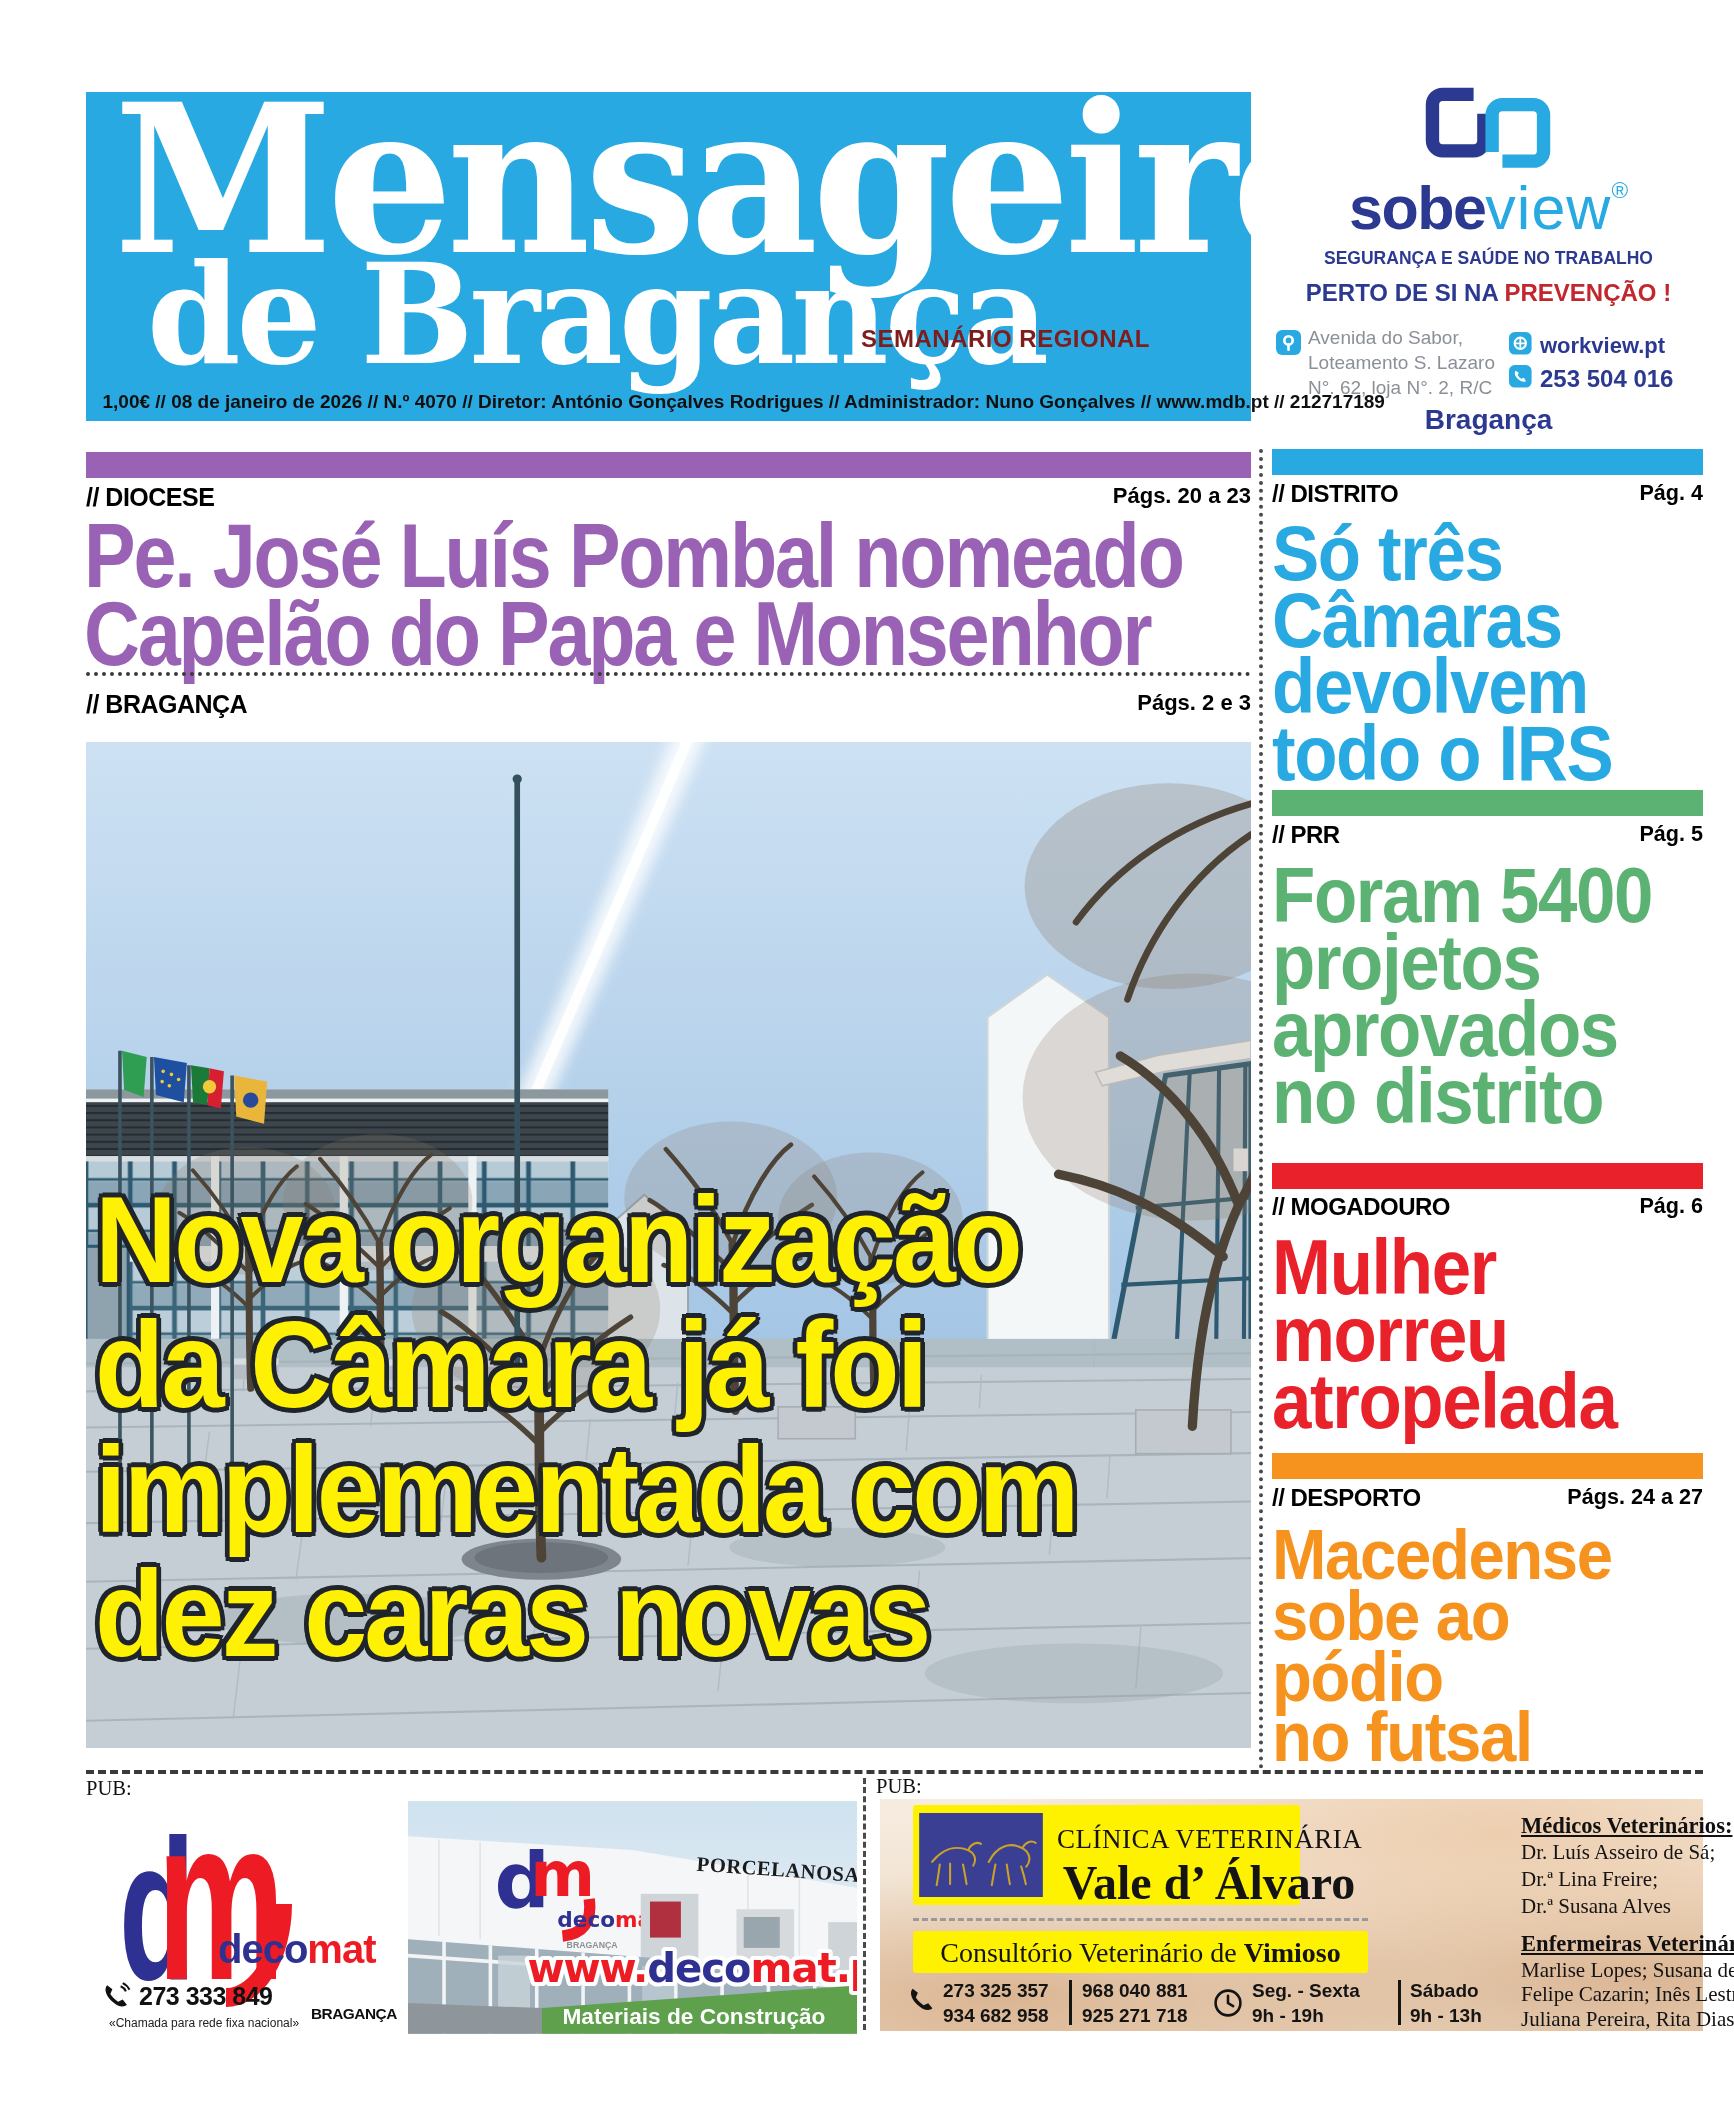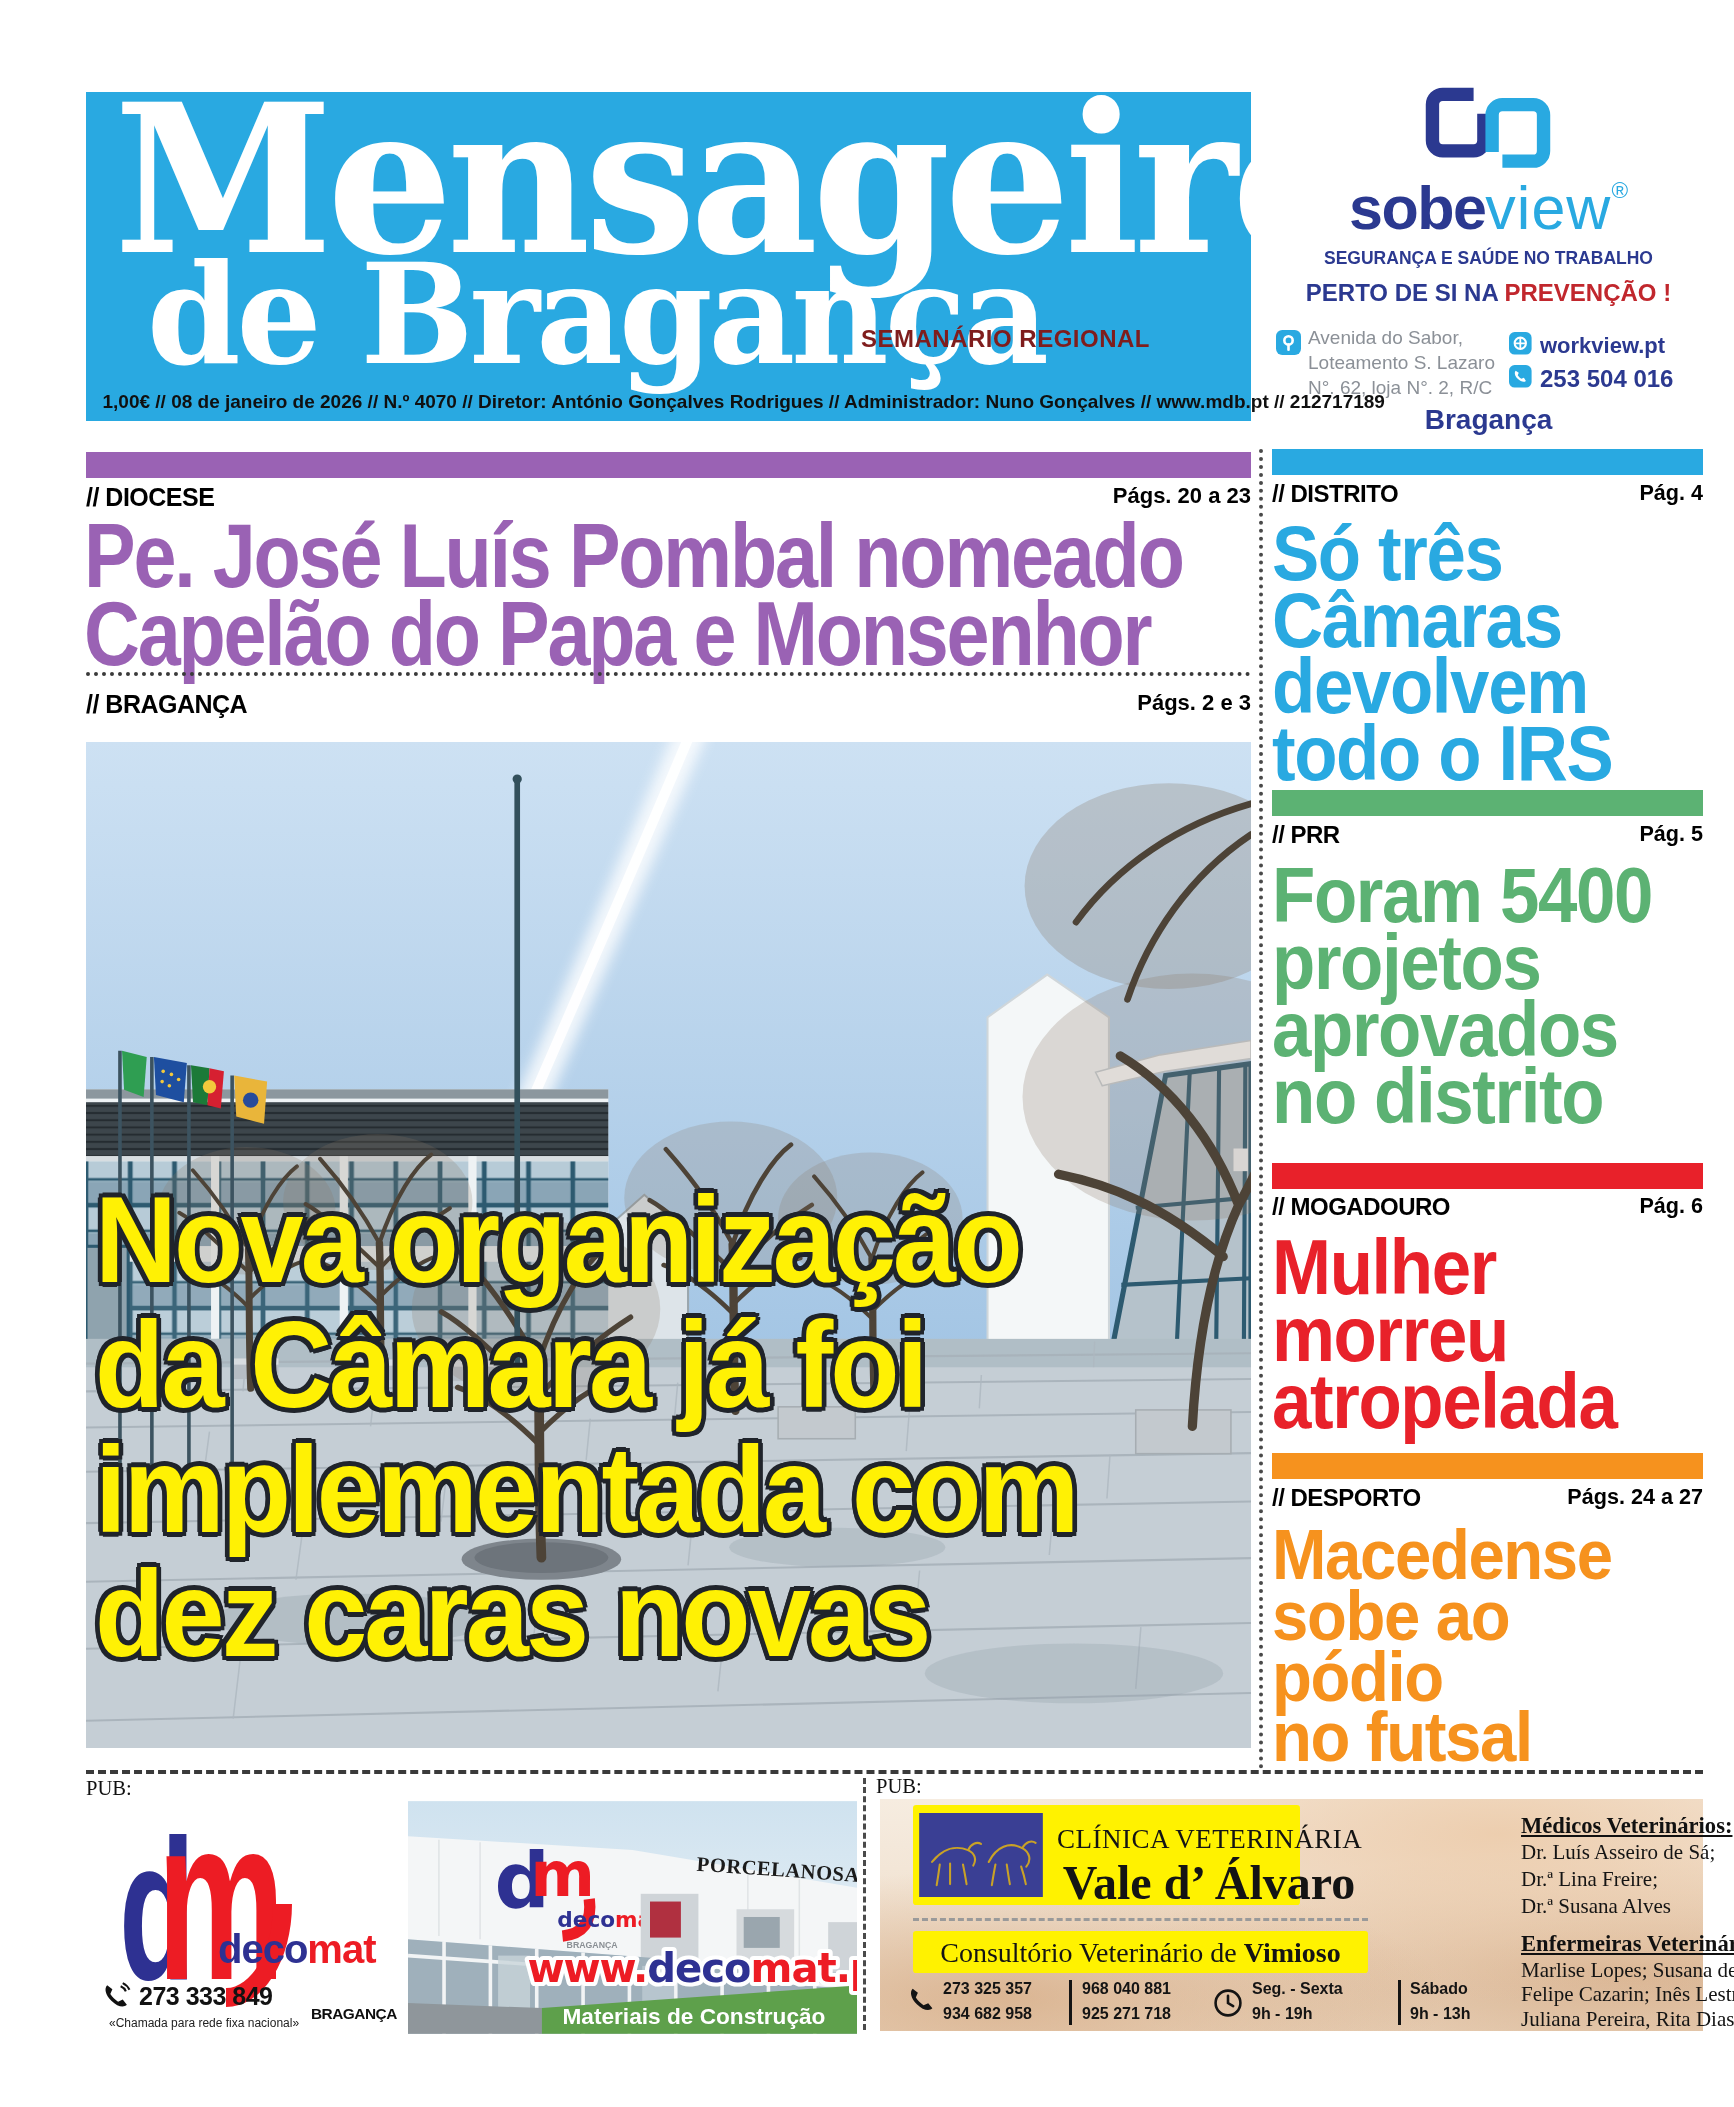--- a/index.html
+++ b/index.html
@@ -57,21 +57,21 @@
   .dm-city{font-size:15.4px;font-weight:900;letter-spacing:-0.5px;color:#0d0d0d;}
   .vet{left:880px;top:1799px;width:823px;height:232px;
        background:radial-gradient(ellipse at 15% 85%,rgba(203,150,104,.55) 0%,rgba(203,150,104,0) 45%),
                   radial-gradient(ellipse at 75% 15%,rgba(236,203,170,.9) 0%,rgba(236,203,170,0) 60%),
                   radial-gradient(ellipse at 92% 75%,rgba(196,140,92,.5) 0%,rgba(196,140,92,0) 50%),
                   linear-gradient(#f6ece0,#ecd8c2);}
   .vet-band{background:#FFF200;border-radius:3.1px;}
   .vet-serif{font-family:"Liberation Serif","DejaVu Serif",serif;color:#141414;}
   .vet-names{font-family:"Liberation Serif","DejaVu Serif",serif;color:#141414;font-size:21px;line-height:1;}
   .vet-title{font-family:"Liberation Serif","DejaVu Serif",serif;font-weight:700;font-size:22.6px;text-decoration:underline;color:#111;}
-  .vet-num{font-size:16px;font-weight:800;color:#141414;}
+  .vet-num{font-size:19px;font-weight:800;color:#141414;}
   .vsep{width:2.6px;background:#141414;}
 </style>
 </head>
 <body>
 
 <div class="page">
 
   <div class="abs masthead">
     <div class="abs mh-t1 nw">Mensageiro</div>
     <div class="abs mh-t2 nw">de Bragança</div>

